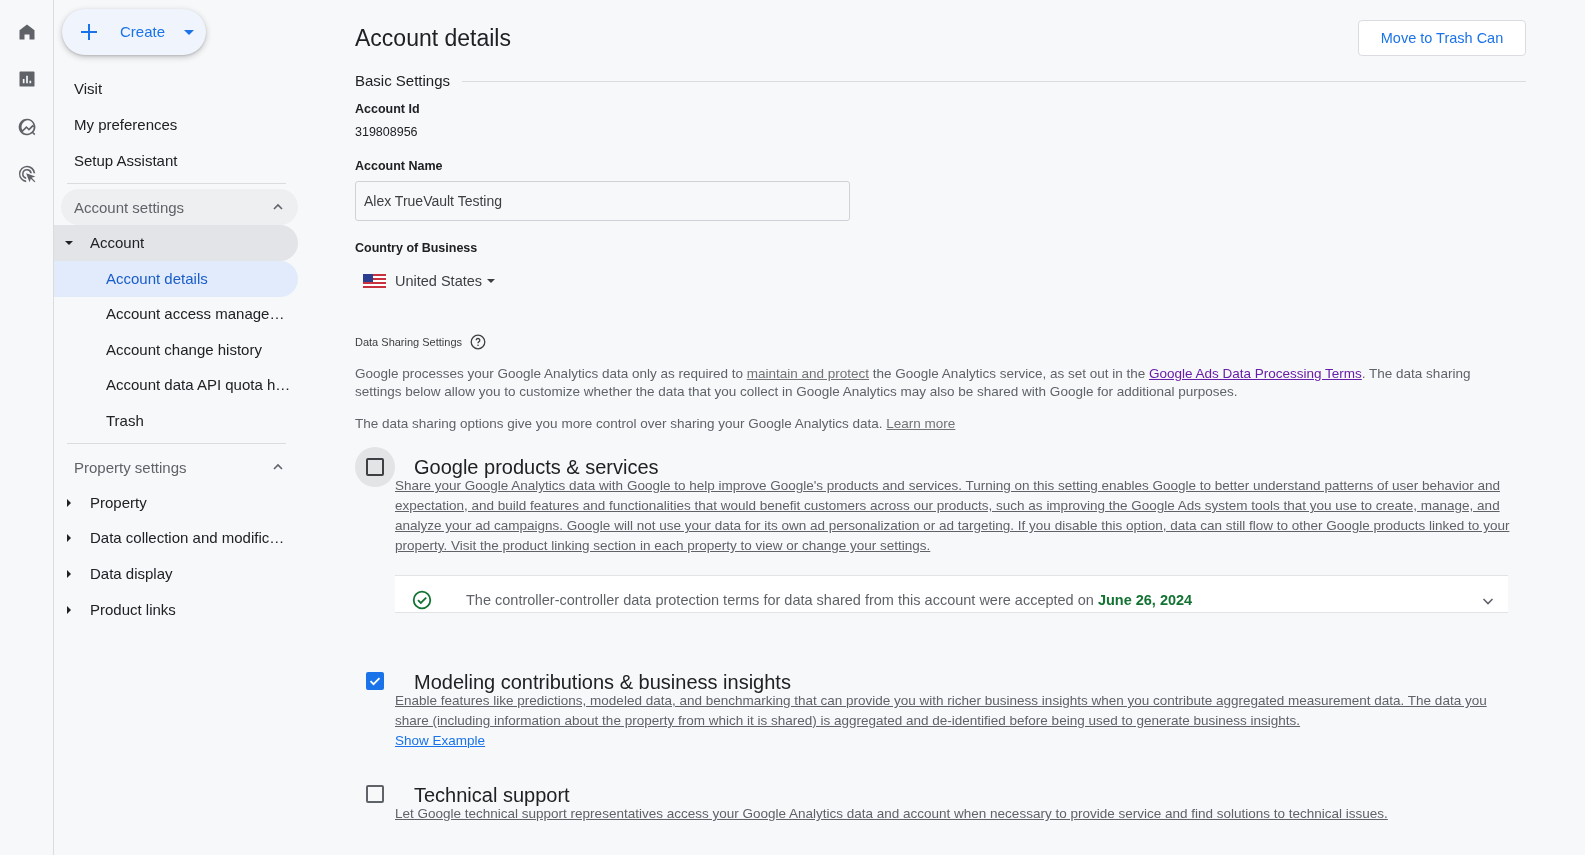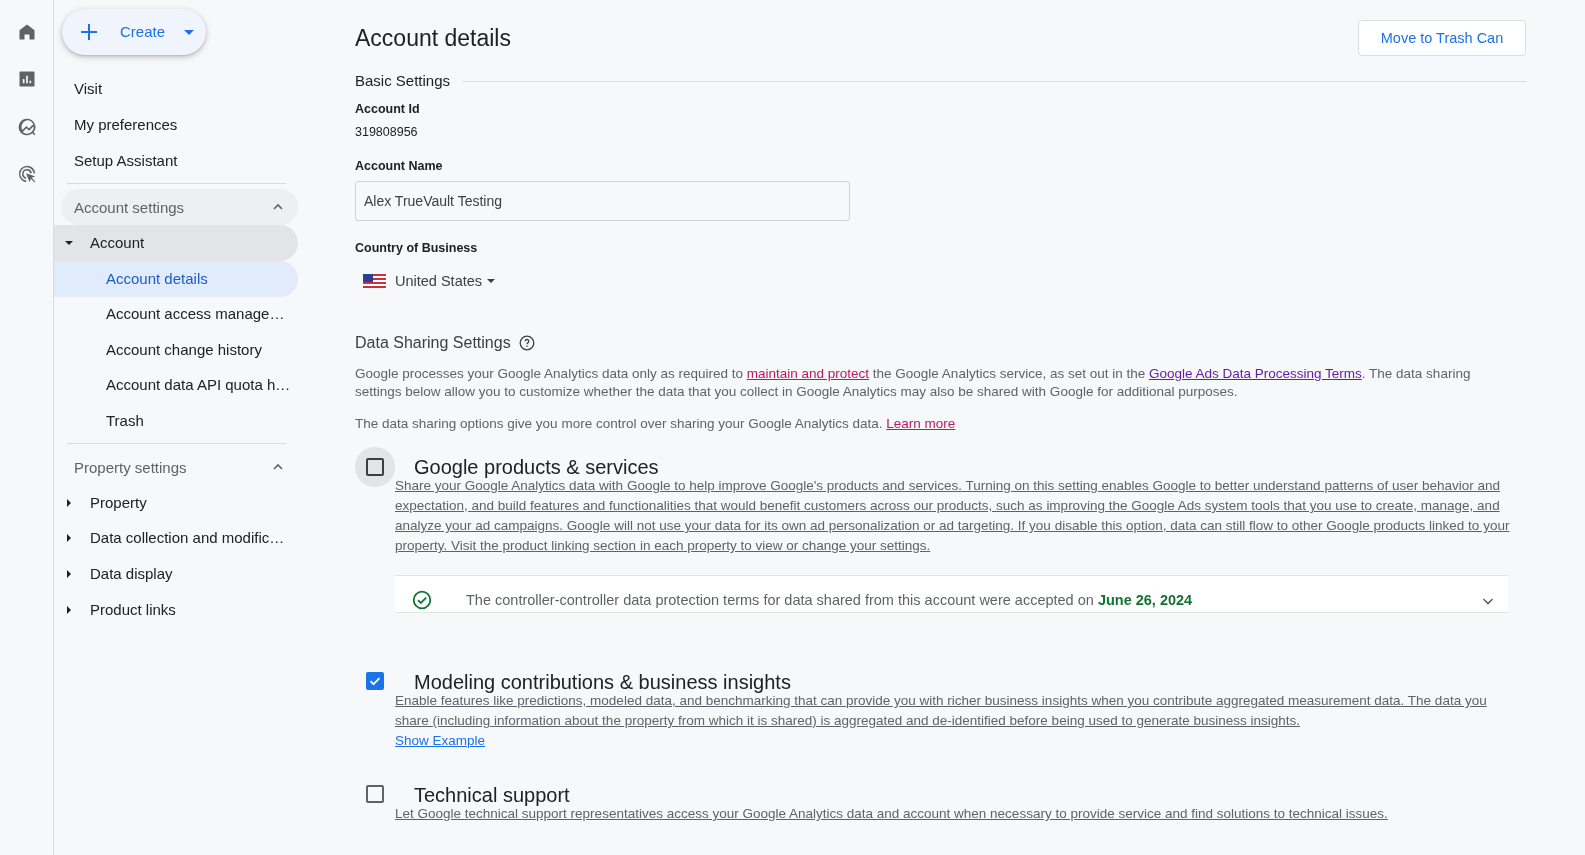--- a/index.html
+++ b/index.html
@@ -89,24 +89,24 @@
   }
   .country {
     position: absolute; left: 8px; top: 270px; height: 22px; display: flex; align-items: center; cursor: pointer;
   }
   .flag { width: 23px; height: 14px; position: relative; overflow: hidden; margin-right: 9px; }
   .flag .stripe { height: 2px; }
   .flag .canton { position: absolute; left: 0; top: 0; width: 10px; height: 8px; background: #2c3e8f; }
   .country-label { font-size: 14.5px; color: #3c4043; }
   .country-caret { margin-left: 5px; width: 0; height: 0; border-left: 4px solid transparent; border-right: 4px solid transparent; border-top: 4px solid #3c4043; }
 
-  .ds-title { position: absolute; left: 0; top: 334px; font-size: 16px; color: #3c4043; display: flex; align-items: center; }
+  .ds-title { position: absolute; left: 0; top: 334px; font-size: 11px; color: #3c4043; display: flex; align-items: center; }
   .help-icon { margin-left: 8px; width: 16px; height: 16px; cursor: pointer; }
   .para { position: absolute; left: 0; font-size: 13.5px; color: #5f6368; line-height: 18px; width: 1150px; }
-  .para a { color: #be185d; text-decoration: underline; cursor: pointer; }
+  .para a { color: #737373; text-decoration: underline; cursor: pointer; }
   .para a.visited { color: #681da8; }
 
   .cb-wrap { position: absolute; left: 0; width: 40px; height: 40px; }
   .cb-halo { position: absolute; left: 0; top: 0; width: 40px; height: 40px; border-radius: 50%; background: #e3e4e6; }
   .cb { position: absolute; left: 11px; top: 11px; width: 18px; height: 18px; border: 2px solid #3c4043; border-radius: 2px; cursor: pointer; }
   .cb.plain { border-color: #5f6368; }
   .cb.checked { background: #1a73e8; border-color: #1a73e8; }
   .cb.checked svg { position: absolute; left: 0px; top: 0px; width: 14px; height: 14px; }
 
   .opt-title { position: absolute; left: 40px; font-size: 20px; color: #202124; margin-left: 19px; }

